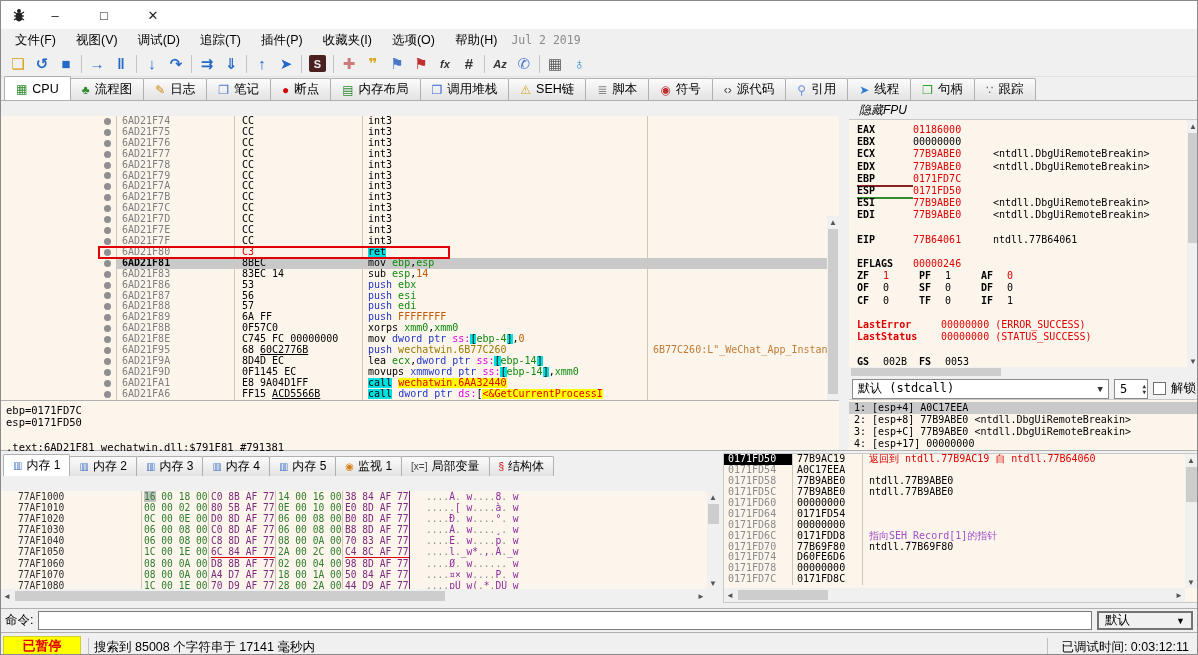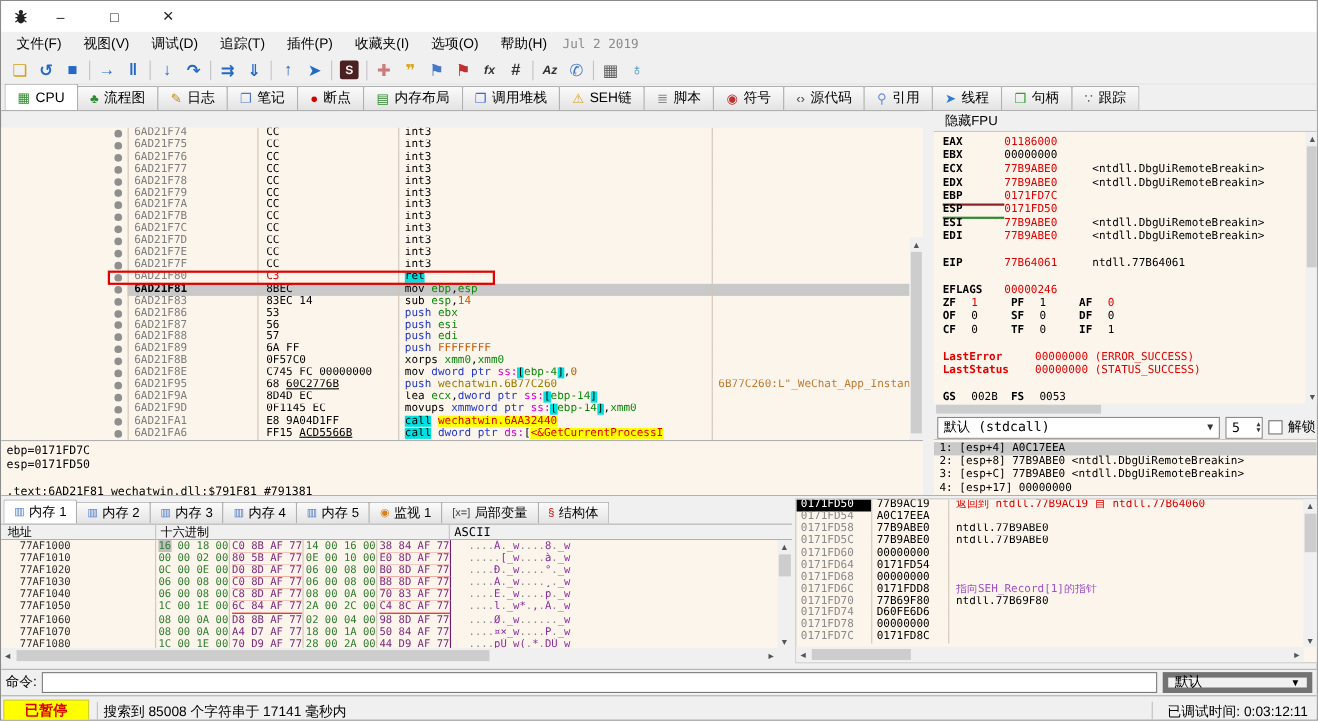--- a/index.html
+++ b/index.html
@@ -60,21 +60,21 @@
   #infobox{position:absolute;left:0;top:399px;width:838px;height:51px;background:#fcf5ec;border-top:1px solid #b0b0b0;border-bottom:1px solid #b0b0b0;box-sizing:border-box;font:10.5px/12.3px "DejaVu Sans Mono",monospace;padding:3px 5px;color:#000;}
   #info-line3{margin-top:12px;}
 
   
   #vsplit{position:absolute;left:838px;top:100px;width:10px;height:350px;background:#f0f0f0;border-bottom:1px solid #b0b0b0;box-sizing:border-box;}
   #hsplit{position:absolute;left:0;top:450px;width:1198px;height:2px;background:#f0f0f0;}
   #bsplit{position:absolute;left:719px;top:452px;width:3px;height:150px;background:#f0f0f0;}
 
   
   #regs{position:absolute;left:848px;top:100px;width:350px;height:350px;background:#f0f0f0;border-bottom:1px solid #b0b0b0;box-sizing:border-box;}
-  #hidefpu{position:absolute;top:0;left:0;right:0;height:19px;display:flex;align-items:center;padding-left:10px;font-size:12px;background:#f0f0f0;border-bottom:1px solid #c8c8c8;box-sizing:border-box;}
+  #hidefpu{position:absolute;top:0;left:0;right:0;height:19px;display:flex;align-items:center;padding-left:10px;font-size:12px;background:#f0f0f0;border-bottom:1px solid #c8c8c8;box-sizing:border-box;font-style:italic;}
   #reg-area{position:absolute;top:19px;left:0;right:12px;height:247px;background:#fcf5ec;overflow:hidden;padding:4px 0 0 8px;box-sizing:border-box;font:10px/12.2px "DejaVu Sans Mono",monospace;}
   #reg-vscroll{right:0;top:19px;width:12px;height:247px;}
   #reg-hscroll{left:0;top:266px;right:12px;height:10px;}
   .rline{white-space:pre;height:12.2px;}
   .rgap{height:12.2px;}
   .rname{display:inline-block;width:56px;font-weight:bold;}
   .rname.wide{width:84px;}
   .rval{display:inline-block;min-width:80px;}
   .red{color:#e00000}.blk{color:#000}
   .rextra{color:#000;}
@@ -125,21 +125,21 @@
   .sval{width:70px;flex:none;border-left:1px solid #cfc5b8;padding-left:4px;color:#000;box-sizing:border-box;}
   .scom{flex:1;border-left:1px solid #cfc5b8;padding-left:6px;overflow:hidden;}
   .cred{color:#e00000}.cpurple{color:#a050c8}.cblk{color:#000}
   #stack-vscroll{position:absolute;right:0;top:0;width:13px;bottom:14px;}
   #stack-hscroll{position:absolute;left:0;bottom:0;right:13px;height:14px;}
 
   
   #cmdbar{position:absolute;left:0;top:607px;right:0;height:24px;background:#f0f0f0;border-top:1px solid #b0b0b0;display:flex;align-items:center;box-sizing:border-box;padding:0 4px;gap:5px;}
   #cmd-label{font-size:12.5px;white-space:nowrap;}
   #cmd-input{flex:1;height:17px;border:1px solid #7a7a7a;background:#fff;font:12px "DejaVu Sans Mono",monospace;padding:0 3px;outline:none;}
-  #cmd-combo{width:136px;height:19px;background:#f0f0f0;border:5px solid #737373;display:flex;align-items:center;padding:0 6px;font-size:12.5px;box-sizing:border-box;gap:24px;}
+  #cmd-combo{width:96px;height:19px;background:#f0f0f0;border:2px solid #737373;display:flex;align-items:center;padding:0 6px;font-size:12.5px;box-sizing:border-box;gap:24px;}
   #statusbar{position:absolute;left:0;top:631px;right:0;height:24px;background:#f0f0f0;border-top:1px solid #b0b0b0;display:flex;align-items:flex-end;box-sizing:border-box;}
   #paused{width:78px;height:20px;margin:0 2px;background:#ffff00;color:#e00000;font-weight:bold;font-size:13px;display:flex;align-items:center;justify-content:center;border:1px solid #cfcf30;box-sizing:border-box;}
   .ssep{width:1px;height:18px;background:#c0c0c0;margin:0 5px;}
   #status-msg{font-size:12.5px;flex:1;white-space:nowrap;overflow:hidden;}
   #debug-time{font-size:12.5px;padding:0 8px;white-space:nowrap;}
 </style>
 </head>
 <body>
 
 <div id="app">
@@ -409,25 +409,20 @@
         </div>
         <div class="dtab">
           <span class="dtabicon" style="color: rgb(68, 68, 68);">[x=]</span>
           <span class="dtablabel">局部变量</span>
         </div>
         <div class="dtab">
           <span class="dtabicon" style="color: rgb(212, 0, 0);">§</span>
           <span class="dtablabel">结构体</span>
         </div>
       </div>
-    <div id="dump-head">
-      <span class="dh1">地址</span>
-      <span class="dh2">十六进制</span>
-      <span class="dh3">ASCII</span>
-    </div>
     <div id="dump-rows">
         <div class="mrow"><span class="maddr">77AF1000</span><span class="grp"><span class="gtext gsel">16</span><span class="gtext"> 00 18 00</span></span><span class="grp"><span class="gtext ptr">C0 8B AF 77</span></span><span class="grp"><span class="gtext">14 00 16 00</span></span><span class="grp"><span class="gtext ptr">38 84 AF 77</span></span><span class="masc"><span class="adim">.</span><span class="adim">.</span><span class="adim">.</span><span class="adim">.</span><span class="achr">À</span><span class="adim">.</span><span class="achr">_</span><span class="achr">w</span><span class="adim">.</span><span class="adim">.</span><span class="adim">.</span><span class="adim">.</span><span class="achr">8</span><span class="adim">.</span><span class="achr">_</span><span class="achr">w</span></span></div>
         <div class="mrow"><span class="maddr">77AF1010</span><span class="grp"><span class="gtext">00 00 02 00</span></span><span class="grp"><span class="gtext ptr">80 5B AF 77</span></span><span class="grp"><span class="gtext">0E 00 10 00</span></span><span class="grp"><span class="gtext ptr">E0 8D AF 77</span></span><span class="masc"><span class="adim">.</span><span class="adim">.</span><span class="adim">.</span><span class="adim">.</span><span class="adim">.</span><span class="achr">[</span><span class="achr">_</span><span class="achr">w</span><span class="adim">.</span><span class="adim">.</span><span class="adim">.</span><span class="adim">.</span><span class="achr">à</span><span class="adim">.</span><span class="achr">_</span><span class="achr">w</span></span></div>
         <div class="mrow"><span class="maddr">77AF1020</span><span class="grp"><span class="gtext">0C 00 0E 00</span></span><span class="grp"><span class="gtext ptr">D0 8D AF 77</span></span><span class="grp"><span class="gtext">06 00 08 00</span></span><span class="grp"><span class="gtext ptr">B0 8D AF 77</span></span><span class="masc"><span class="adim">.</span><span class="adim">.</span><span class="adim">.</span><span class="adim">.</span><span class="achr">Ð</span><span class="adim">.</span><span class="achr">_</span><span class="achr">w</span><span class="adim">.</span><span class="adim">.</span><span class="adim">.</span><span class="adim">.</span><span class="achr">°</span><span class="adim">.</span><span class="achr">_</span><span class="achr">w</span></span></div>
         <div class="mrow"><span class="maddr">77AF1030</span><span class="grp"><span class="gtext">06 00 08 00</span></span><span class="grp"><span class="gtext ptr">C0 8D AF 77</span></span><span class="grp"><span class="gtext">06 00 08 00</span></span><span class="grp"><span class="gtext ptr">B8 8D AF 77</span></span><span class="masc"><span class="adim">.</span><span class="adim">.</span><span class="adim">.</span><span class="adim">.</span><span class="achr">À</span><span class="adim">.</span><span class="achr">_</span><span class="achr">w</span><span class="adim">.</span><span class="adim">.</span><span class="adim">.</span><span class="adim">.</span><span class="achr">¸</span><span class="adim">.</span><span class="achr">_</span><span class="achr">w</span></span></div>
         <div class="mrow"><span class="maddr">77AF1040</span><span class="grp"><span class="gtext">06 00 08 00</span></span><span class="grp"><span class="gtext ptr">C8 8D AF 77</span></span><span class="grp"><span class="gtext">08 00 0A 00</span></span><span class="grp"><span class="gtext ptr">70 83 AF 77</span></span><span class="masc"><span class="adim">.</span><span class="adim">.</span><span class="adim">.</span><span class="adim">.</span><span class="achr">È</span><span class="adim">.</span><span class="achr">_</span><span class="achr">w</span><span class="adim">.</span><span class="adim">.</span><span class="adim">.</span><span class="adim">.</span><span class="achr">p</span><span class="adim">.</span><span class="achr">_</span><span class="achr">w</span></span></div>
         <div class="mrow"><span class="maddr">77AF1050</span><span class="grp"><span class="gtext">1C 00 1E 00</span></span><span class="grp"><span class="gtext ptr">6C 84 AF 77</span></span><span class="grp"><span class="gtext">2A 00 2C 00</span></span><span class="grp"><span class="gtext ptr">C4 8C AF 77</span></span><span class="masc"><span class="adim">.</span><span class="adim">.</span><span class="adim">.</span><span class="adim">.</span><span class="achr">l</span><span class="adim">.</span><span class="achr">_</span><span class="achr">w</span><span class="achr">*</span><span class="adim">.</span><span class="achr">,</span><span class="adim">.</span><span class="achr">Ä</span><span class="adim">.</span><span class="achr">_</span><span class="achr">w</span></span></div>
         <div class="mrow"><span class="maddr">77AF1060</span><span class="grp"><span class="gtext">08 00 0A 00</span></span><span class="grp"><span class="gtext ptr">D8 8B AF 77</span></span><span class="grp"><span class="gtext">02 00 04 00</span></span><span class="grp"><span class="gtext ptr">98 8D AF 77</span></span><span class="masc"><span class="adim">.</span><span class="adim">.</span><span class="adim">.</span><span class="adim">.</span><span class="achr">Ø</span><span class="adim">.</span><span class="achr">_</span><span class="achr">w</span><span class="adim">.</span><span class="adim">.</span><span class="adim">.</span><span class="adim">.</span><span class="adim">.</span><span class="adim">.</span><span class="achr">_</span><span class="achr">w</span></span></div>
         <div class="mrow"><span class="maddr">77AF1070</span><span class="grp"><span class="gtext">08 00 0A 00</span></span><span class="grp"><span class="gtext ptr">A4 D7 AF 77</span></span><span class="grp"><span class="gtext">18 00 1A 00</span></span><span class="grp"><span class="gtext ptr">50 84 AF 77</span></span><span class="masc"><span class="adim">.</span><span class="adim">.</span><span class="adim">.</span><span class="adim">.</span><span class="achr">¤</span><span class="achr">×</span><span class="achr">_</span><span class="achr">w</span><span class="adim">.</span><span class="adim">.</span><span class="adim">.</span><span class="adim">.</span><span class="achr">P</span><span class="adim">.</span><span class="achr">_</span><span class="achr">w</span></span></div>
         <div class="mrow"><span class="maddr">77AF1080</span><span class="grp"><span class="gtext">1C 00 1E 00</span></span><span class="grp"><span class="gtext ptr">70 D9 AF 77</span></span><span class="grp"><span class="gtext">28 00 2A 00</span></span><span class="grp"><span class="gtext ptr">44 D9 AF 77</span></span><span class="masc"><span class="adim">.</span><span class="adim">.</span><span class="adim">.</span><span class="adim">.</span><span class="achr">p</span><span class="achr">Ù</span><span class="achr">_</span><span class="achr">w</span><span class="achr">(</span><span class="adim">.</span><span class="achr">*</span><span class="adim">.</span><span class="achr">D</span><span class="achr">Ù</span><span class="achr">_</span><span class="achr">w</span></span></div>

